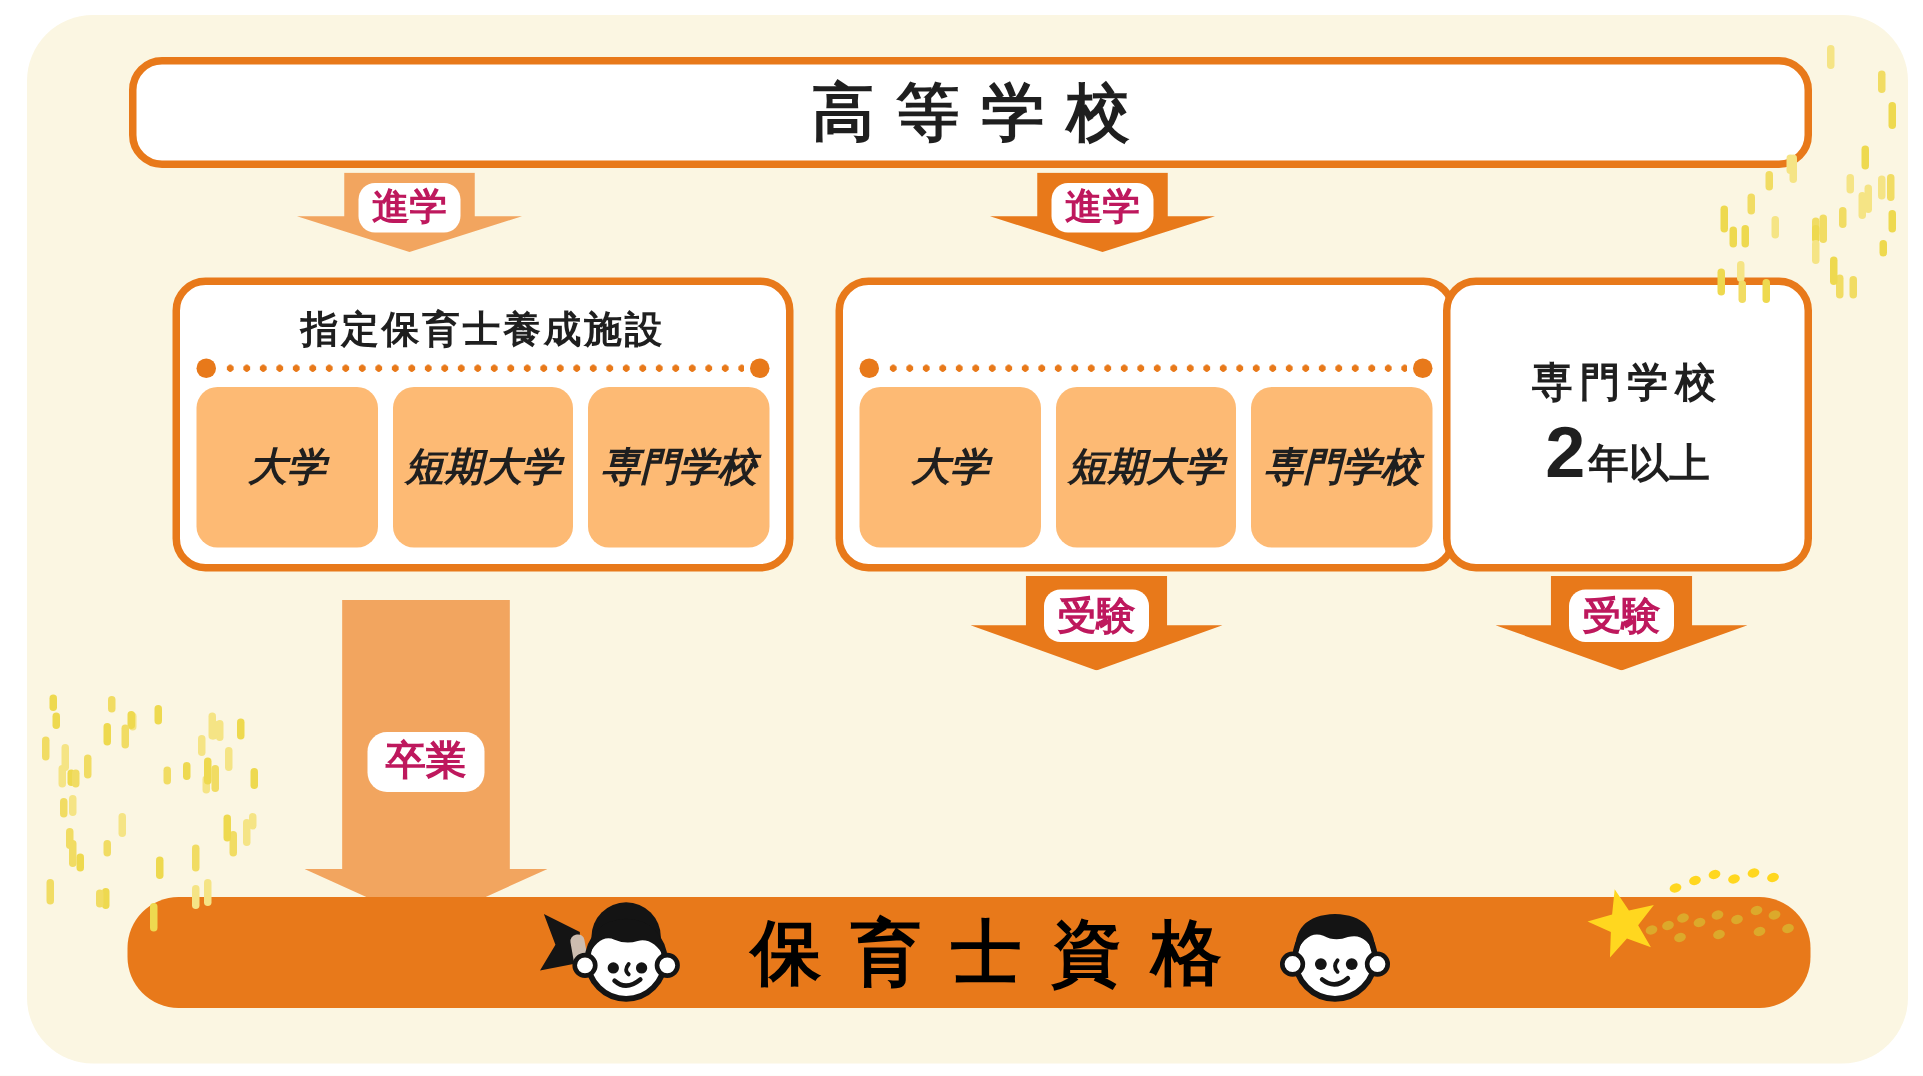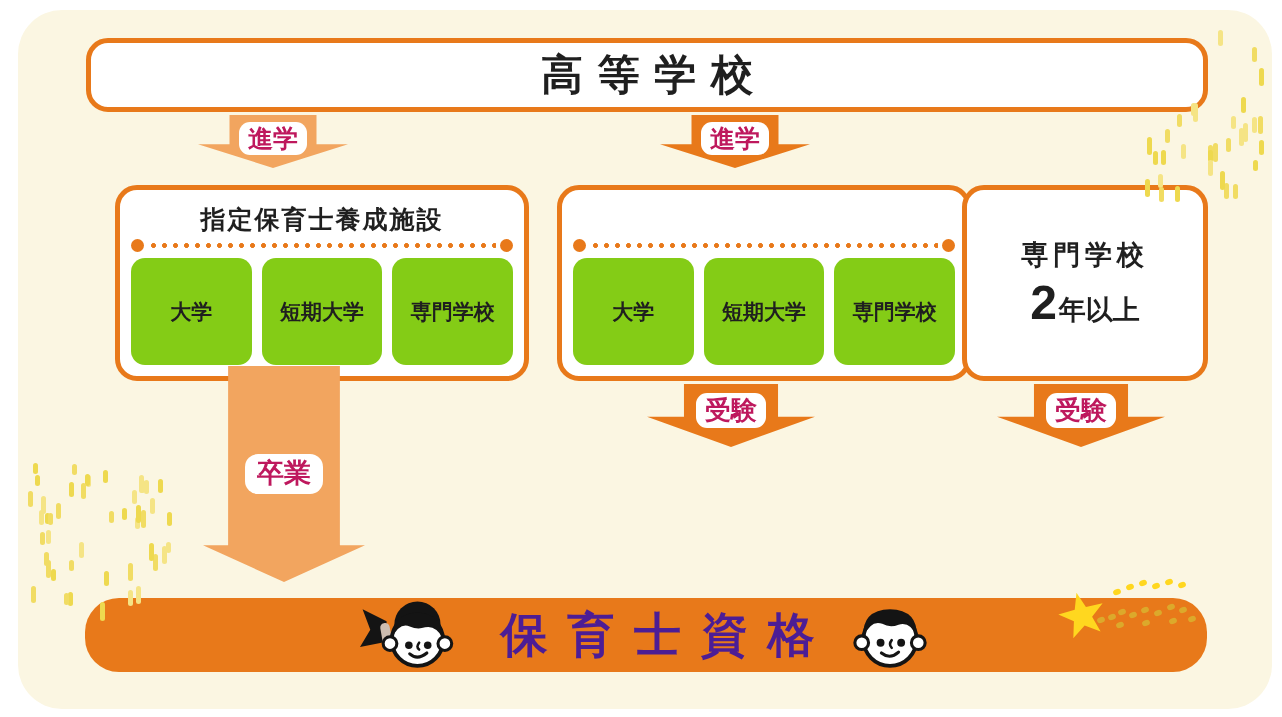--- a/index.html
+++ b/index.html
@@ -24,21 +24,21 @@
   .arrow{position:absolute;}
   .arrow .shape{position:absolute;left:0;top:0;width:100%;height:100%;}
   .dark{background:#E8791A;}
   .light{background:#F2A55F;}
   .arr-sm{width:150px;height:53px;}
   .arr-sm .shape{clip-path:polygon(21% 0,79% 0,79% 55%,100% 55%,50% 100%,0 55%,21% 55%);}
   .arr-md{width:168px;height:63px;}
   .arr-md .shape{clip-path:polygon(22% 0,78% 0,78% 52%,100% 52%,50% 100%,0 52%,22% 52%);}
   .arr-lg{width:172px;height:70px;}
   .arr-lg .shape{clip-path:polygon(22% 0,78% 0,78% 52%,100% 52%,50% 100%,0 52%,22% 52%);}
-  .arr-big{left:203px;top:366px;width:162px;height:216px;}
+  .arr-big{left:203px;top:400px;width:162px;height:216px;}
   .arr-big .shape{clip-path:polygon(15.5% 0,84.5% 0,84.5% 83%,100% 83%,50% 100%,0 83%,15.5% 83%);}
   .tag{
     position:absolute;left:50%;transform:translateX(-50%);
     background:#ffffff;border-radius:11px;font-weight:700;color:#be185d;
     white-space:nowrap;line-height:1.25;
   }
   .arr-sm .tag{top:7px;font-size:25px;padding:1px 9px;}
   .arr-md .tag{top:9px;font-size:26px;padding:1px 9px;}
   .arr-lg .tag{top:12px;font-size:26px;padding:1px 10px;}
   .arr-big .tag{top:88px;font-size:27px;padding:3px 12px;border-radius:13px;}
@@ -56,40 +56,40 @@
     background-size:11px 5px;background-repeat:repeat-x;background-position:0 center;
   }
   .dotline .enddot{position:absolute;top:0;width:13px;height:13px;border-radius:50%;background:#E8791A;}
   .dotline .enddot.l{left:-5px;}
   .dotline .enddot.r{right:-5px;}
   .col-items{
     position:absolute;left:11px;right:11px;top:68px;bottom:11px;
     display:flex;gap:10px;
   }
   .col-item{
-    flex:1;background:#84cc16;border-radius:14px;
+    flex:1;background:#fdba74;border-radius:14px;
     display:flex;align-items:center;justify-content:center;
-    font-size:21px;font-weight:700;
+    font-size:26px;font-weight:700;font-style:italic;
   }
   
   .exp-inner{display:flex;flex-direction:column;align-items:center;gap:2px;}
   .exp-l1{font-size:27px;font-weight:700;letter-spacing:0.18em;}
   .exp-l2{font-size:27px;font-weight:700;display:flex;align-items:baseline;}
   .exp-l2 .big{font-size:48px;font-weight:700;letter-spacing:0;margin-right:2px;}
   
   .exam-box{left:528px;top:452px;width:680px;height:70px;}
   .exam-box .lbl{font-size:33px;font-weight:700;letter-spacing:0.22em;text-indent:0.22em;}
   
   .result-bar{
     position:absolute;left:85px;top:598px;width:1122px;height:74px;
     background:#E8791A;border-radius:34px;
     display:flex;align-items:center;justify-content:center;
   }
   .result-bar .lbl{
-    font-size:47px;font-weight:700;color:#4c1d95;
+    font-size:47px;font-weight:700;color:#000000;
     letter-spacing:0.42em;text-indent:0.1em;margin:0 10px 0 36px;
   }
   .face-svg{display:block;}
   
   .dash{position:absolute;width:5px;border-radius:3px;}
   .trail-dot{position:absolute;border-radius:50%;}
   .star{position:absolute;left:1058px;top:592px;width:48px;height:46px;transform:rotate(-14deg);}
 </style>
 </head>
 <body>

